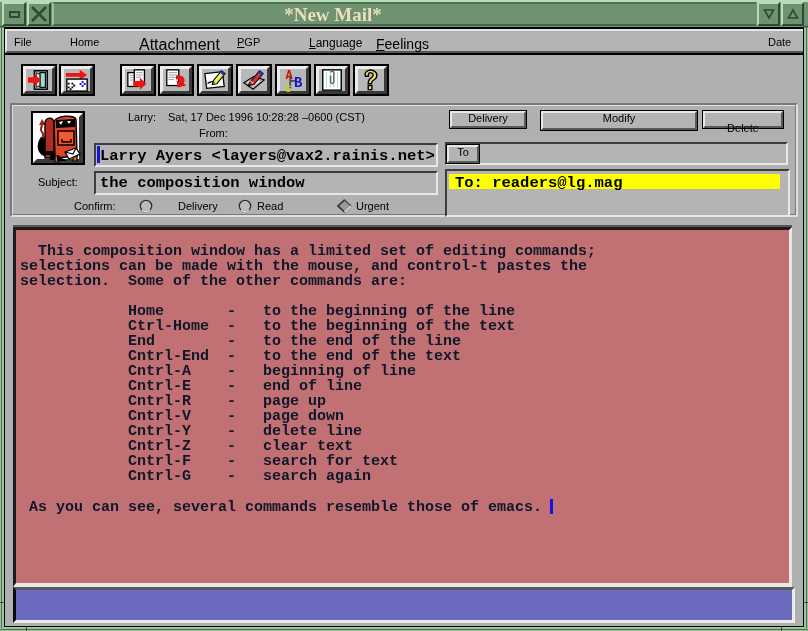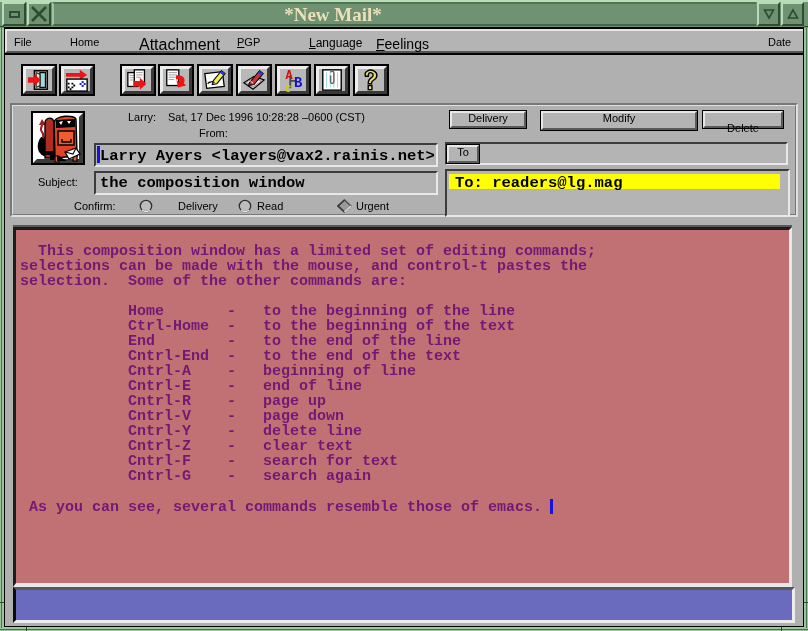--- a/index.html
+++ b/index.html
@@ -211,21 +211,21 @@
 
 <div class="sunk" style="left:445px;top:142px;width:343px;height:23px;"></div>
 <div class="graybtn" style="left:446px;top:144px;width:34px;height:20px;"><span class="in"></span><span style="position:relative;top:1px;">To</span></div>
 
 <div class="sunk" style="left:445px;top:169px;width:345px;height:48px;"></div>
 <div class="abs" style="left:449px;top:174px;width:331px;height:15px;background:#ffff00;"></div>
 <div class="abs mono" style="left:455px;top:174px;font-size:15.5px;">To: readers@lg.mag</div>
 
 <div class="abs" style="left:13px;top:225px;width:779px;height:2px;background:#585858;"></div>
 <div class="abs" style="left:13px;top:227px;width:779px;height:360px;background:#c17173;border-top:3px solid #1c1c1c;border-left:3px solid #1c1c1c;border-bottom:4px solid #e8e8e8;border-right:3px solid #e8e8e8;box-sizing:border-box;"></div>
-<pre class="abs" style="left:20px;top:244px;margin:0;font-family:'Liberation Mono',monospace;font-weight:bold;font-size:15px;line-height:15px;color:#701a75;">  This composition window has a limited set of editing commands;
+<pre class="abs" style="left:20px;top:244px;margin:0;font-family:'Liberation Mono',monospace;font-weight:bold;font-size:15px;line-height:15px;color:#0f172a;">  This composition window has a limited set of editing commands;
 selections can be made with the mouse, and control-t pastes the
 selection.  Some of the other commands are:
 
             Home       -   to the beginning of the line
             Ctrl-Home  -   to the beginning of the text
             End        -   to the end of the line
             Cntrl-End  -   to the end of the text
             Cntrl-A    -   beginning of line
             Cntrl-E    -   end of line
             Cntrl-R    -   page up

